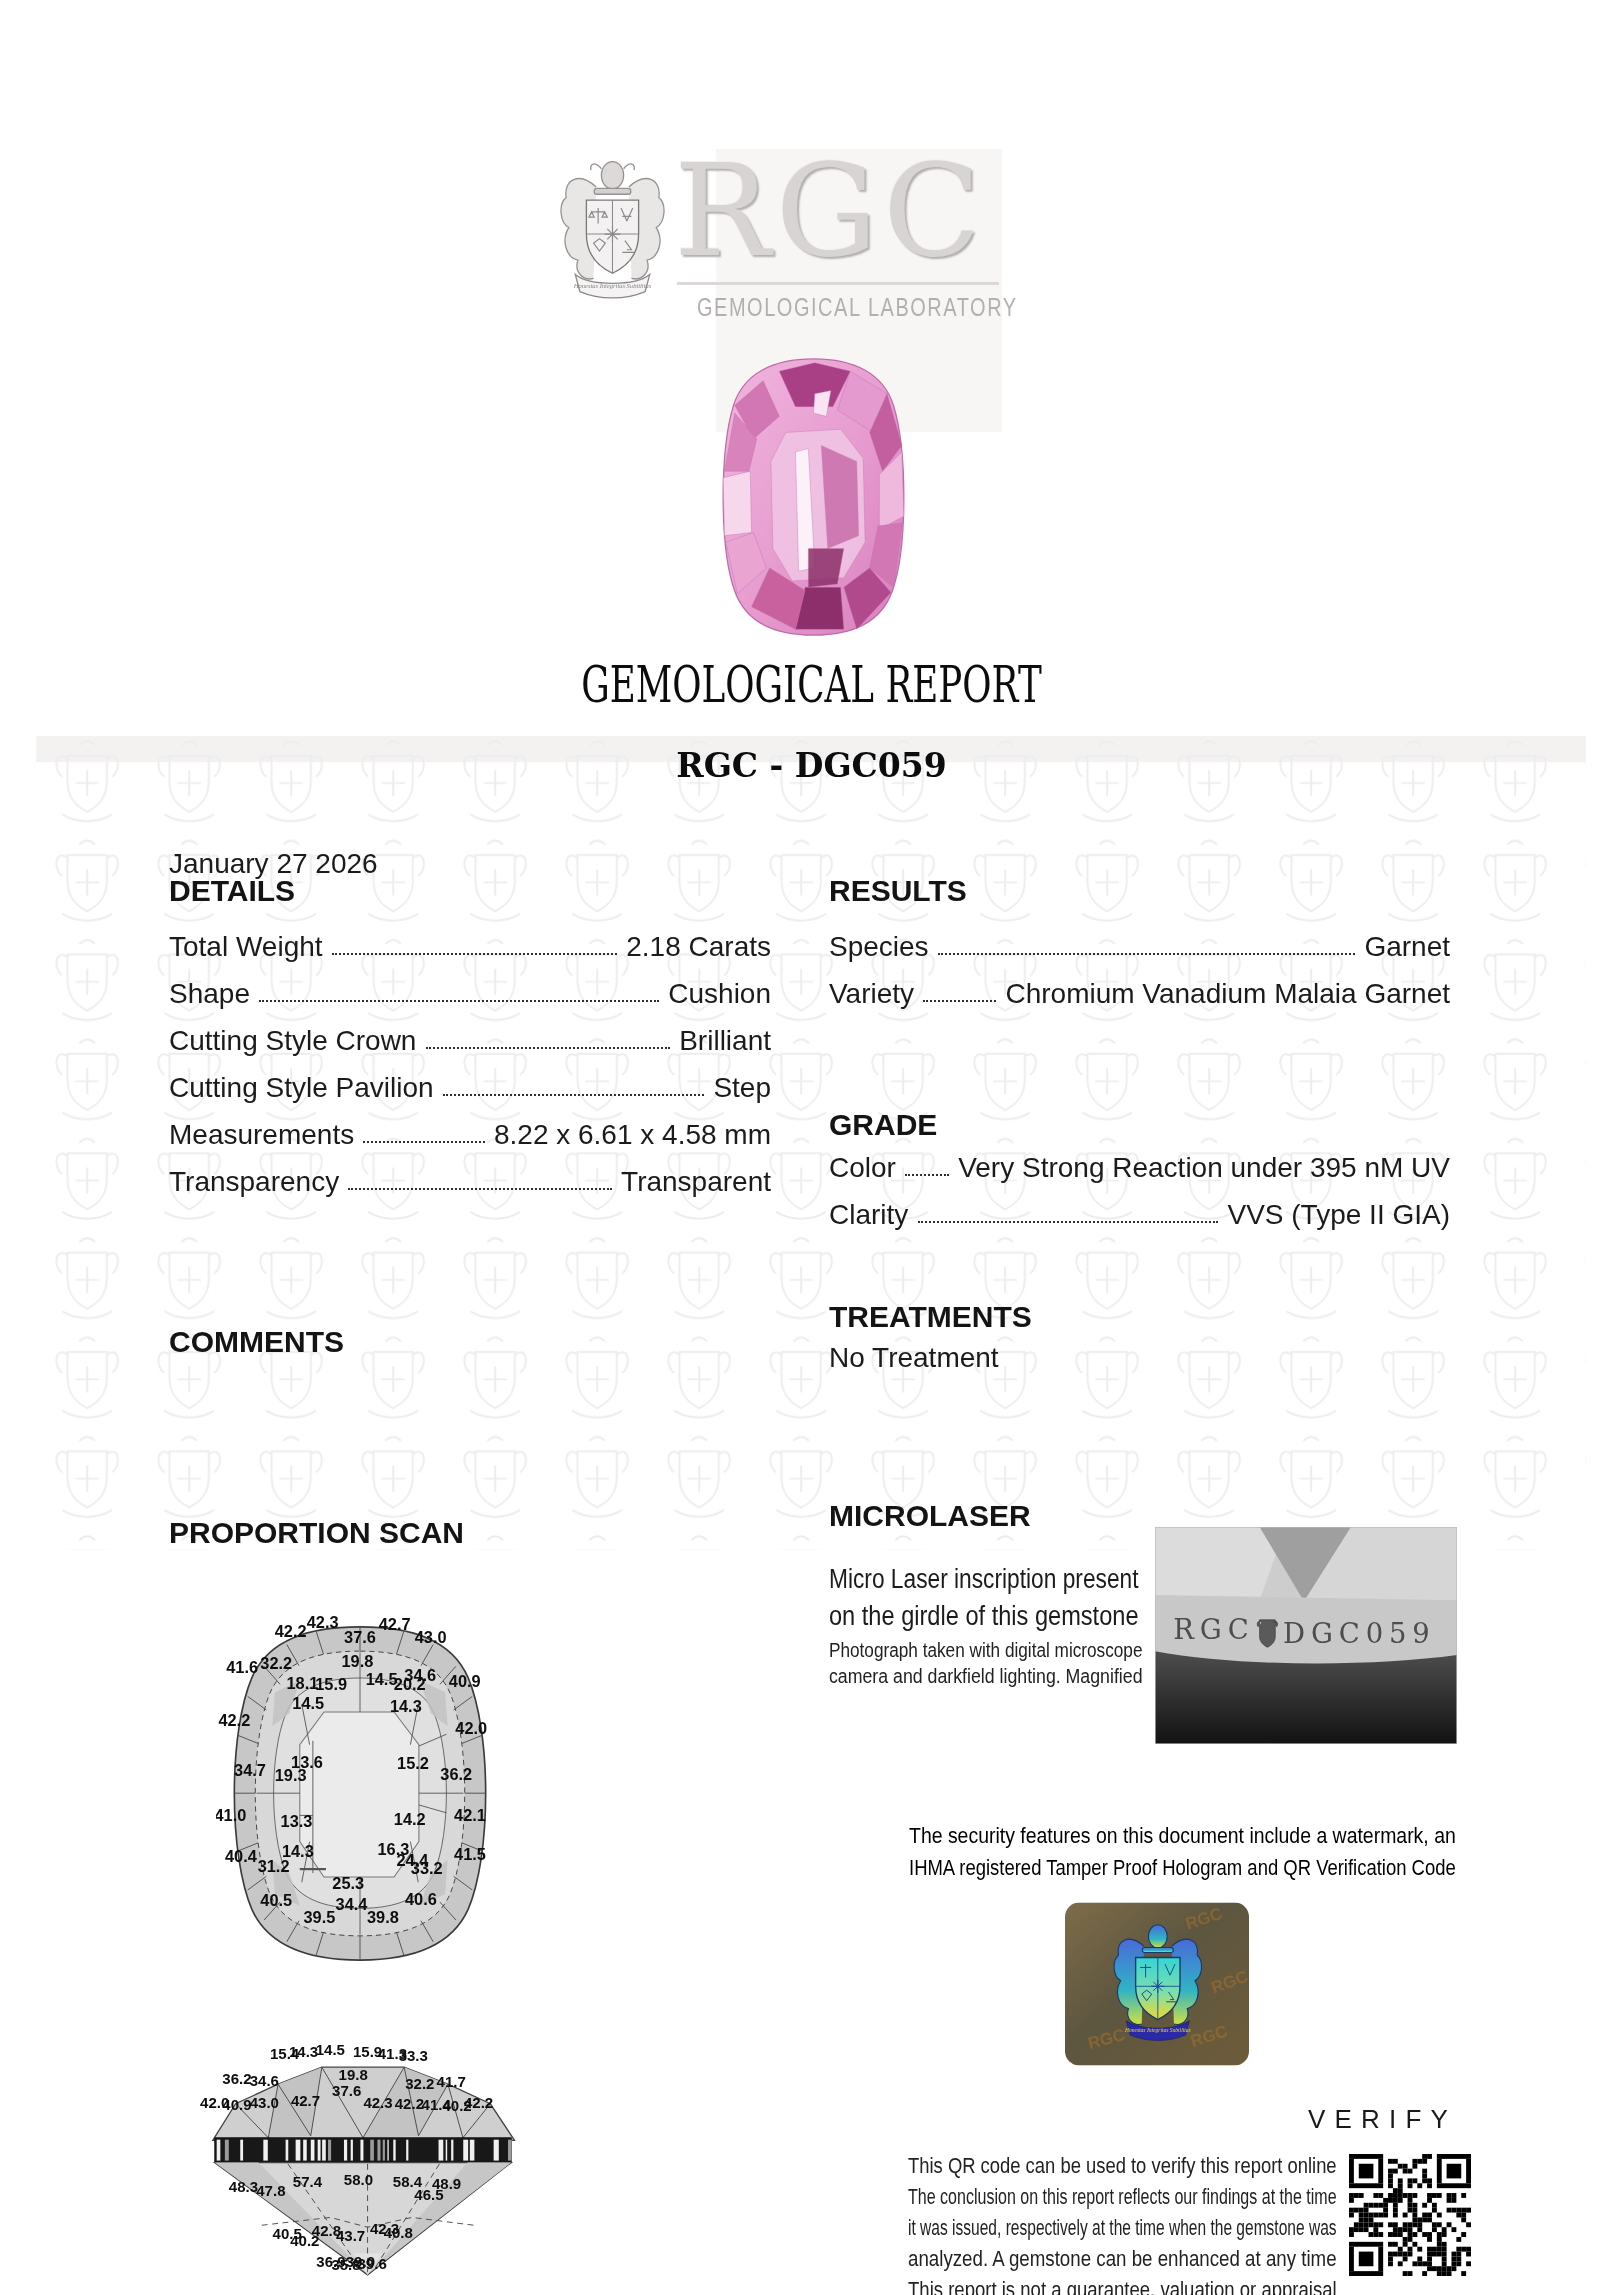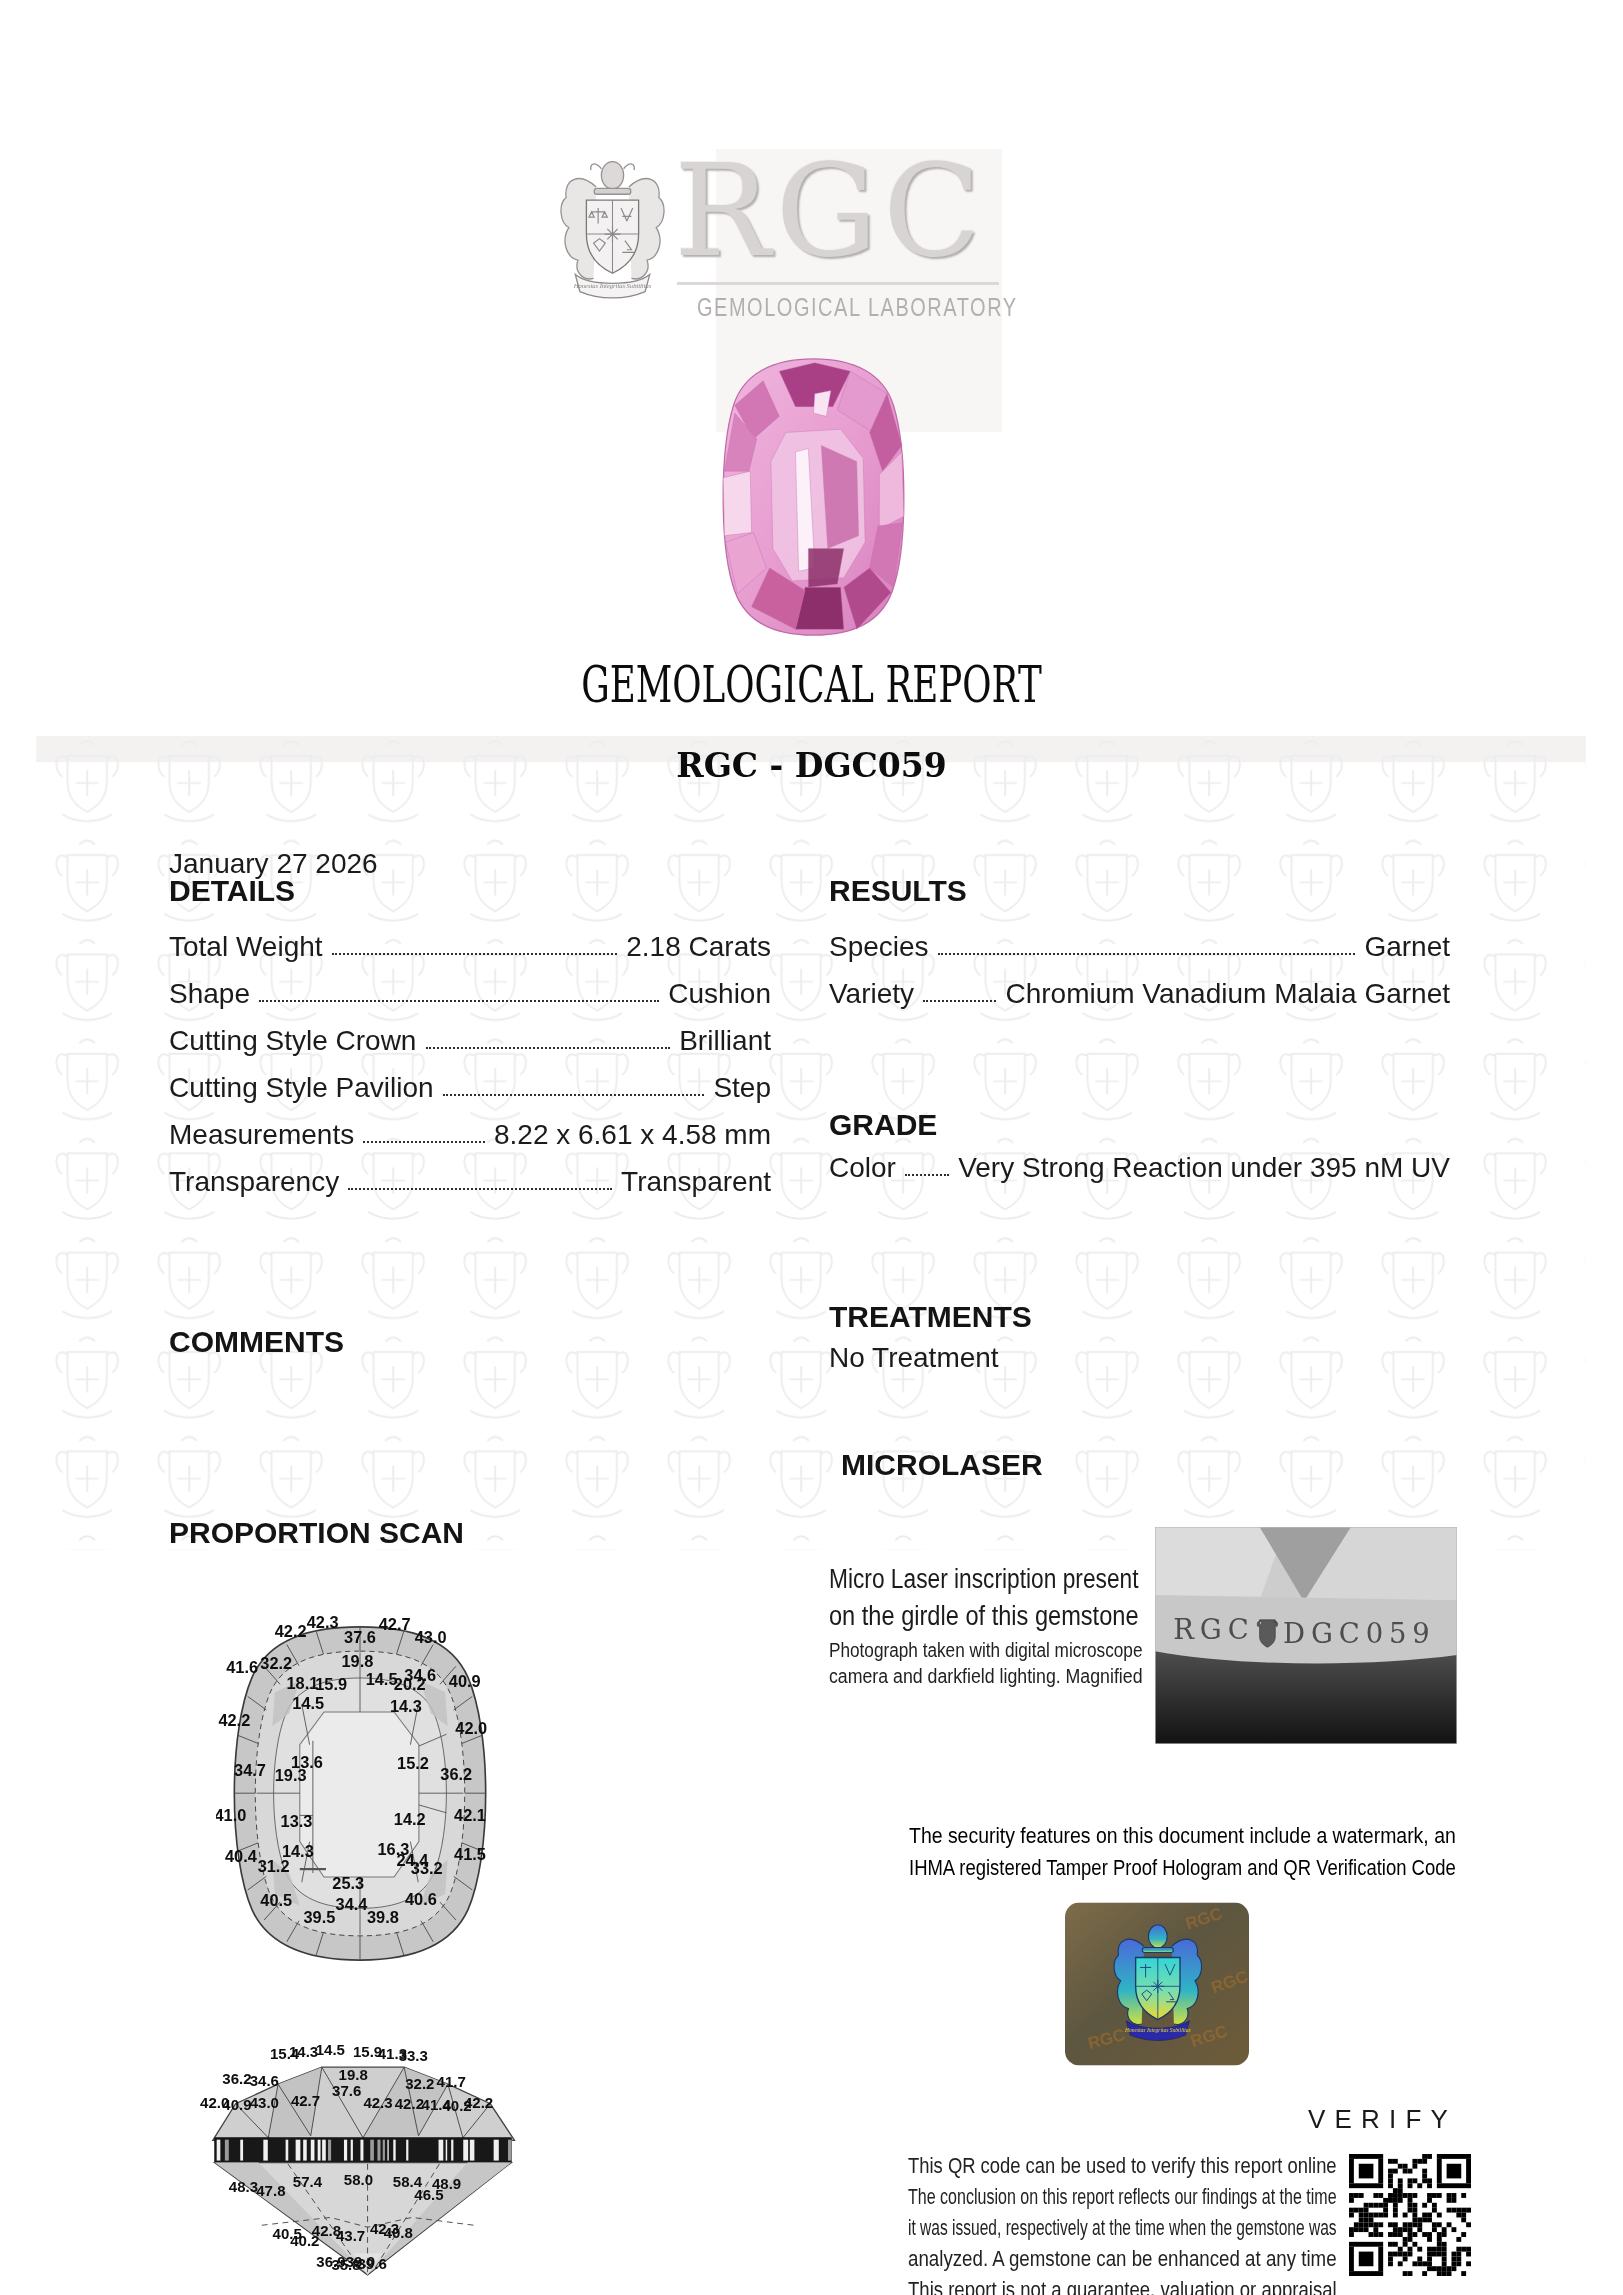--- a/index.html
+++ b/index.html
@@ -26,21 +26,21 @@
   .wm-band{left:36px;top:736px;}
   
   .date{left:169px;top:848px;font-size:28px;}
   .sec-h{font-size:30px;font-weight:bold;color:#141414;}
   .h-details{left:169px;top:874px;}
   .h-results{left:829px;top:874px;}
   .h-grade{left:829px;top:1108px;}
   .h-treat{left:829px;top:1300px;}
   .h-comments{left:169px;top:1325px;}
   .h-prop{left:169px;top:1516px;}
-  .h-micro{left:829px;top:1448px;margin-left:12px;}
+  .h-micro{left:829px;top:1499px;}
   .rows{display:block;}
   .rows-details{left:169px;top:916px;width:602px;}
   .rows-results{left:829px;top:916px;width:621px;}
   .rows-grade{left:829px;top:1137px;width:621px;}
   .lrow{display:flex;align-items:flex-end;height:47px;font-size:28px;}
   .lrow .lbl{white-space:nowrap;}
   .lrow .dots{flex:1 1 auto;border-bottom:2.6px dotted #2e2e2e;margin:0 9.2px 7.9px 9.2px;min-width:13px;}
   .lrow .val{white-space:nowrap;}
   .treat-val{left:829px;top:1342px;font-size:28px;}
   .comments-lines{left:169px;top:1359px;width:589px;font-size:28px;line-height:46px;}
@@ -193,20 +193,25 @@
         <span class="val">Chromium Vanadium Malaia Garnet</span>
       </div>
   </div>
 
   <div class="abs sec-h h-grade">GRADE</div>
   <div class="abs rows rows-grade">
     <div class="lrow">
         <span class="lbl">Color</span>
         <span class="dots"></span>
         <span class="val">Very Strong Reaction under 395 nM UV</span>
+      </div>
+    <div class="lrow">
+        <span class="lbl">Clarity</span>
+        <span class="dots"></span>
+        <span class="val">VVS (Type II GIA)</span>
       </div>
   </div>
 
   <div class="abs sec-h h-treat">TREATMENTS</div>
   <div class="abs treat-val">No Treatment</div>
 
   <div class="abs sec-h h-comments">COMMENTS</div>
 
   <div class="abs sec-h h-prop">PROPORTION SCAN</div>
 

